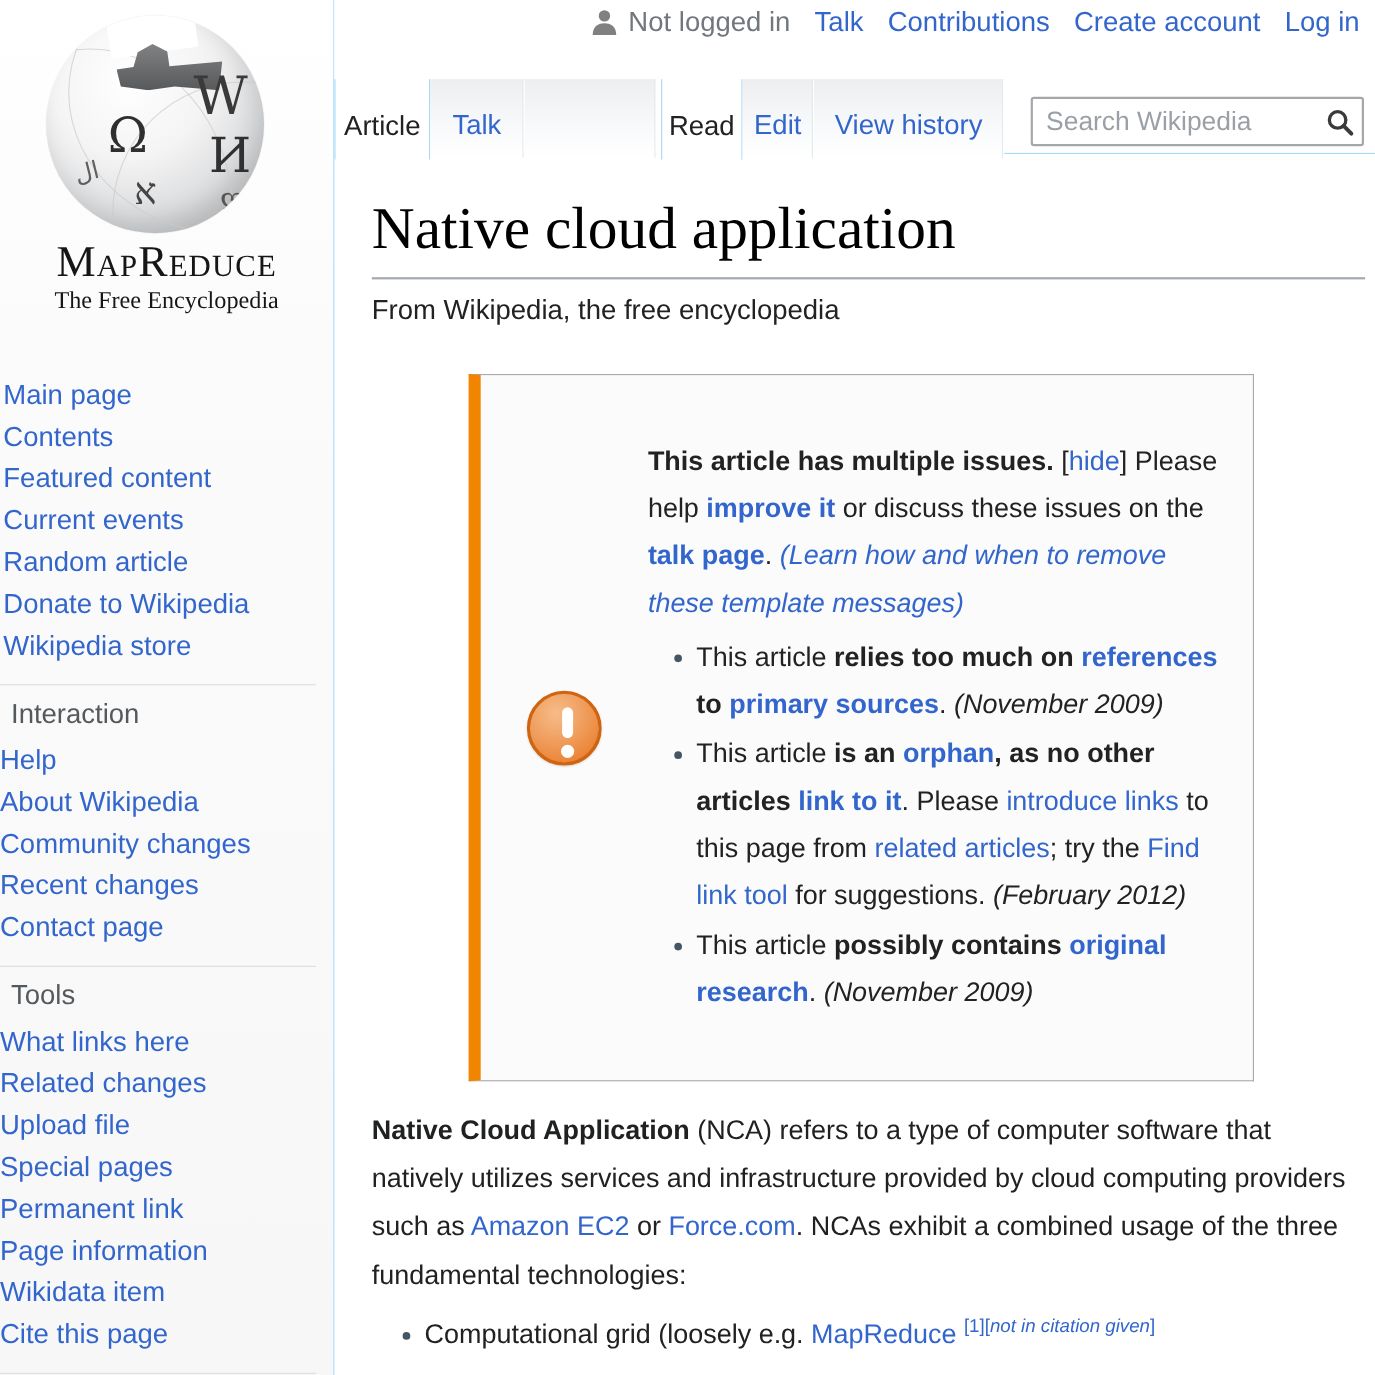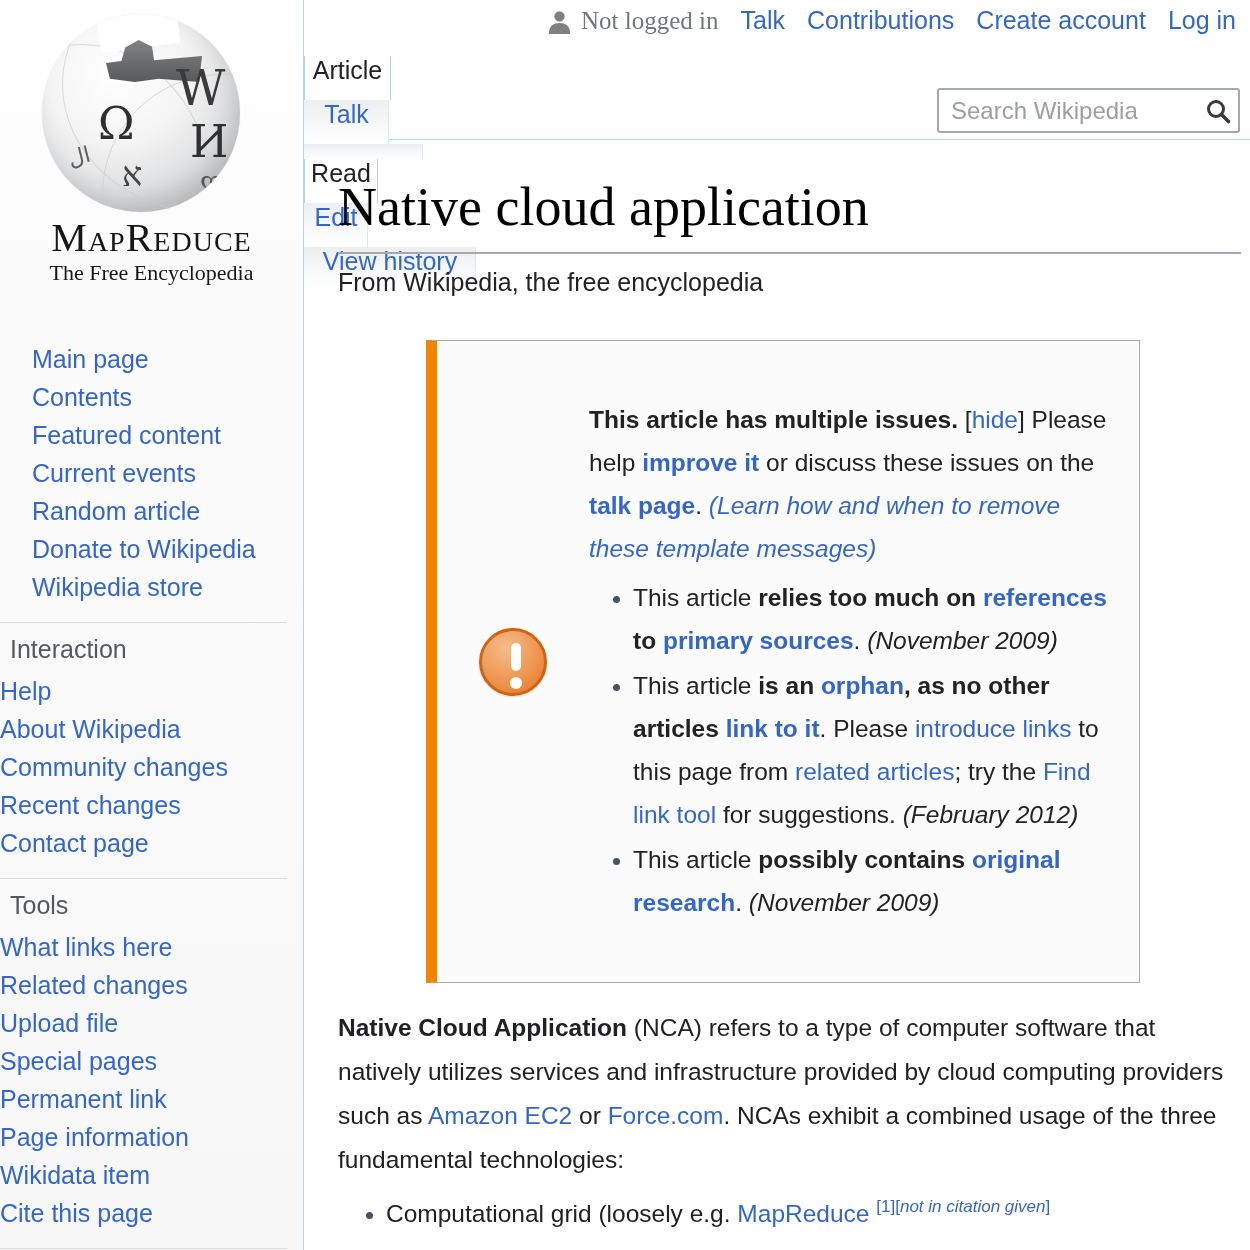--- a/index.html
+++ b/index.html
@@ -59,39 +59,39 @@
   }
   .tagline{
     position:absolute;left:0;top:260px;width:100%;text-align:center;
     font-family:"Liberation Serif","DejaVu Serif",serif;font-size:22px;color:#161616;
   }
   .nav{position:absolute;left:0;top:340px;right:0;font-size:25px;}
   .portal{padding-bottom:10px;}
   .portal + .portal{border-top:1px solid #dcdcdc;margin-right:16px;margin-top:6px;padding-top:8px;}
   .portal h3{font-size:25px;font-weight:normal;color:#54595d;padding:4px 0 8px 10px;}
   .portal ul{list-style:none;}
-  .portal.first ul{padding-left:32px;}
+  .portal.first ul{padding-left:3px;}
   .portal ul{}
   .portal li{line-height:38px;}
   .portal li a{color:var(--link);text-decoration:none;cursor:pointer;}
 
   
   .main{
     position:absolute;left:303px;top:0;right:0;height:1250px;
     border-left:1px solid var(--tabborder);
     background:#fff;
   }
   .header{position:absolute;top:0;left:0;right:0;height:140px;background:#fff;border-bottom:1px solid var(--tabborder);}
   .pbar{
     position:absolute;top:6px;right:14px;display:flex;align-items:center;gap:22px;
     font-size:25px;white-space:nowrap;
   }
-  .pbar .status{color:var(--gray);display:flex;align-items:flex-end;gap:8px;font-family:Liberation Serif, serif;}
+  .pbar .status{color:var(--gray);display:flex;align-items:flex-start;gap:8px;}
   .pbar a{color:var(--link);text-decoration:none;cursor:pointer;}
-  .tabs{position:absolute;left:0;top:56px;height:72px;display:flex;flex-direction:column;}
+  .tabs{position:absolute;left:0;top:72px;height:72px;display:flex;}
   .tab{
     display:flex;align-items:flex-end;justify-content:center;
     padding-bottom:15px;font-size:25px;white-space:nowrap;
   }
   .tab.unsel{
     background:linear-gradient(to bottom,#eceef0 0,#fafbfc 70%,#ffffff 100%);
     border-right:1px solid #ffffff;
     box-shadow:inset -1px 0 0 #e0e6ea;
     height:72px;color:var(--link);cursor:pointer;
   }

